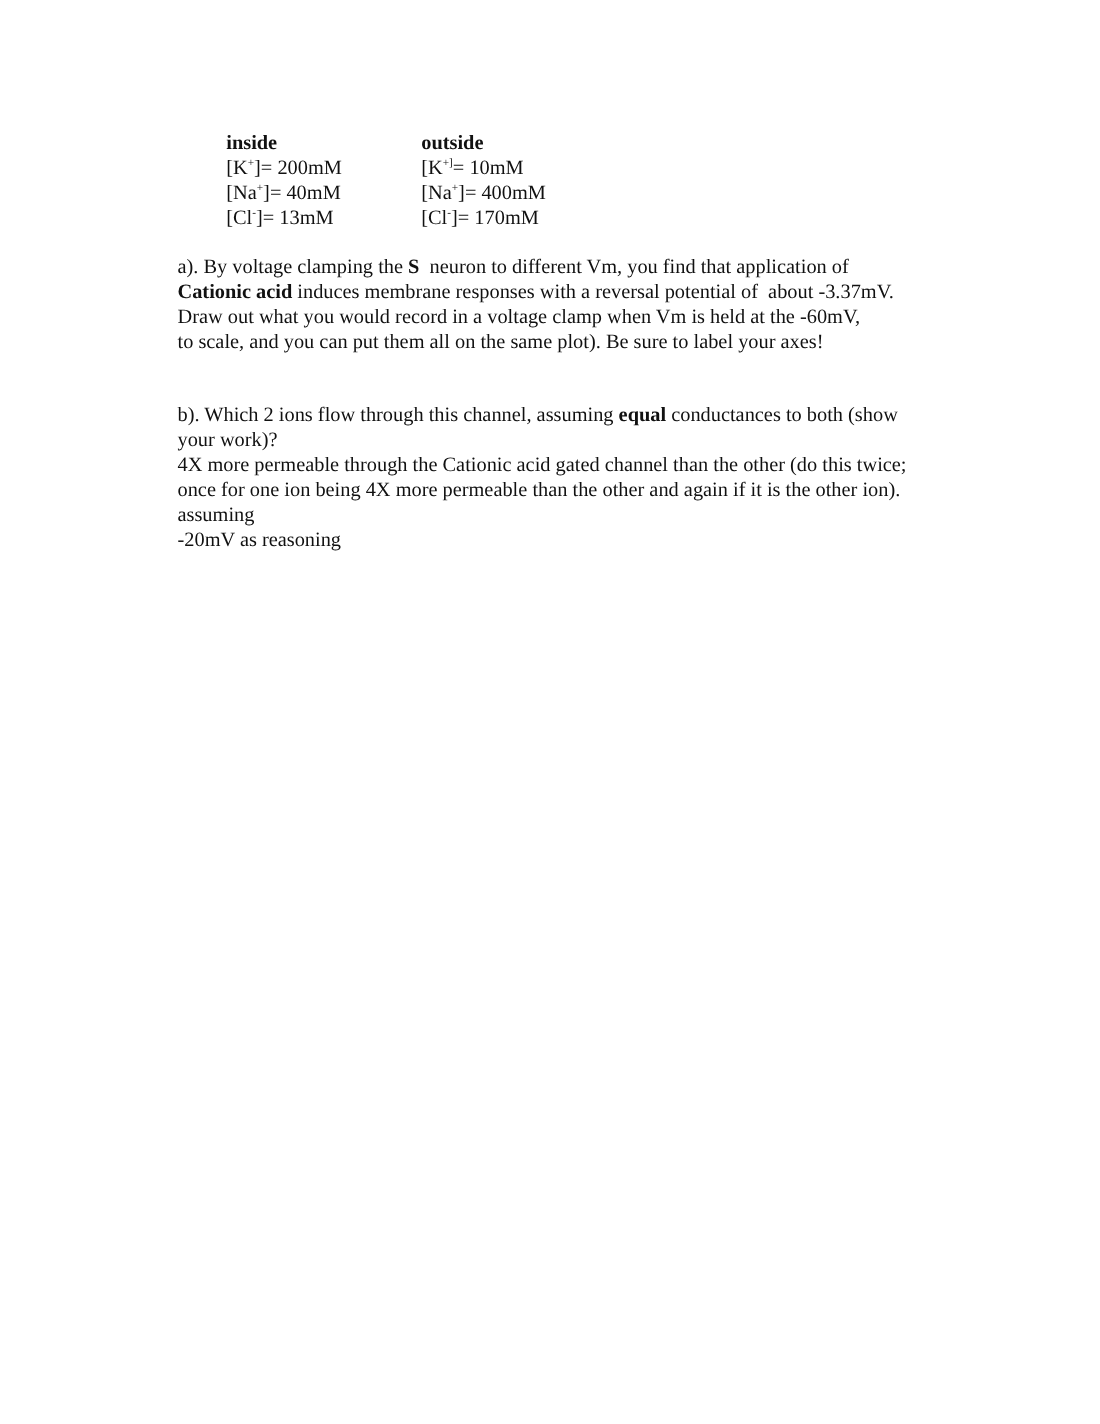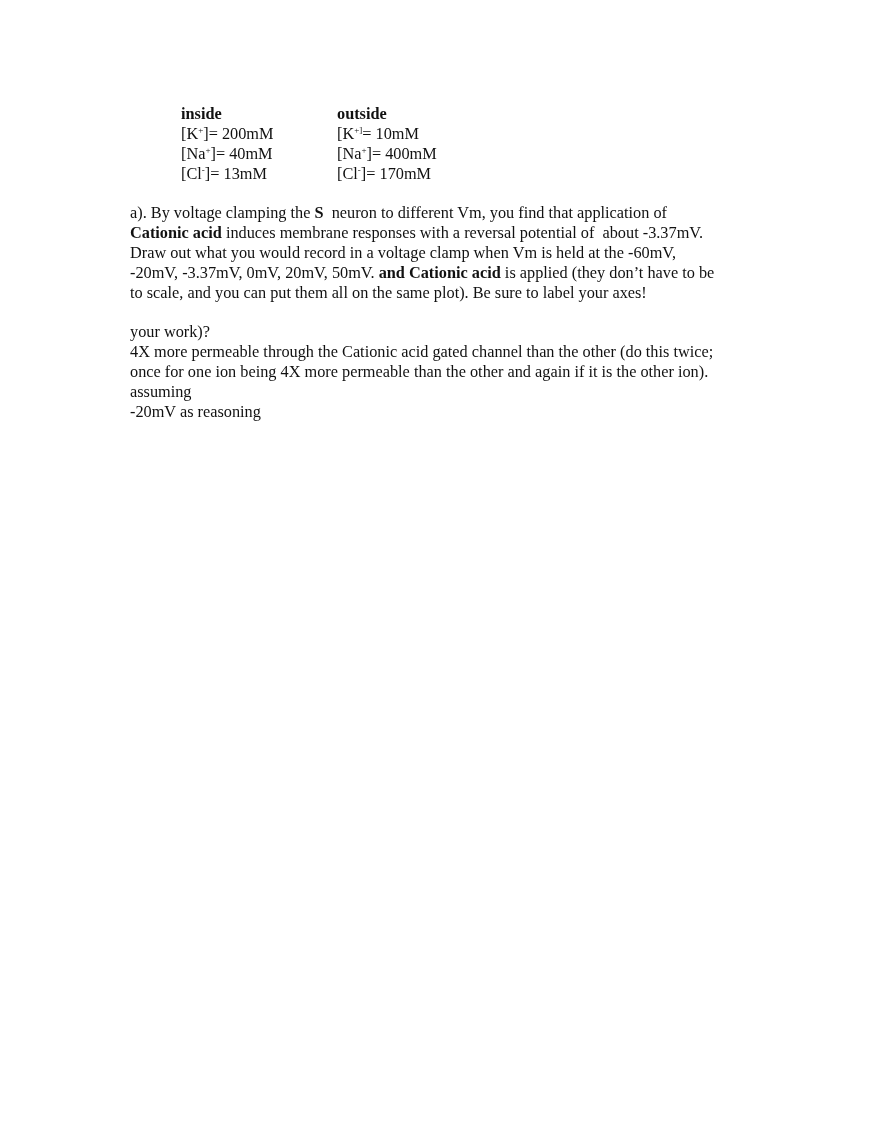--- a/index.html
+++ b/index.html
@@ -48,20 +48,21 @@
       position: absolute;
       left: 130px;
       width: 640px;
       line-height: 20px;
       white-space: normal;
     }
     .para .line {
       display: block;
       white-space: nowrap;
       height: 20px;
+      margin-left: 12px;
     }
     .bold { font-weight: bold; }
     #para-a { top: 203px; }
     #para-bc { top: 322px; }
   </style>
 </head>
 <body>
 
 <div class="conc-table">
   <div class="conc-col inside">
@@ -75,23 +76,23 @@
     <div class="conc-row">[<span>K</span><sup>+]</sup><span>= 10mM</span></div>
     <div class="conc-row">[<span>Na</span><sup>+</sup>]<span>= 400mM</span></div>
     <div class="conc-row">[<span>Cl</span><sup>-</sup>]<span>= 170mM</span></div>
   </div>
 </div>
 
 <div class="para" id="para-a">
   <span class="line"><span>a). By voltage clamping the </span><span class="bold">S</span><span style="white-space:pre">  neuron to different Vm, you find that application of</span></span>
   <span class="line"><span class="bold">Cationic acid</span><span style="white-space:pre"> induces membrane responses with a reversal potential of  about -3.37mV.</span></span>
   <span class="line">Draw out what you would record in a voltage clamp when Vm is held at the -60mV,</span>
-  <span class="line"><span style="white-space:pre">-20mV, -3.37mV, 0mV, 20mV, 50mV. </span><span class="bold">and Cationic acid</span><span style="white-space:pre"> is applied (they don’t have to be</span></span>
   <span class="line">to scale, and you can put them all on the same plot). Be sure to label your axes!</span>
 </div>
 
 <div class="para" id="para-bc">
+  <span class="line"><span style="white-space:pre">b). Which 2 ions flow through this channel, assuming </span><span class="bold">equal</span><span style="white-space:pre"> conductances to both (show</span></span>
   <span class="line">your work)?</span>
   <span class="line">4X more permeable through the Cationic acid gated channel than the other (do this twice;</span>
   <span class="line">once for one ion being 4X more permeable than the other and again if it is the other ion).</span>
   <span class="line">assuming</span>
   <span class="line">-20mV as reasoning</span>
 </div>
 
 </body></html>

